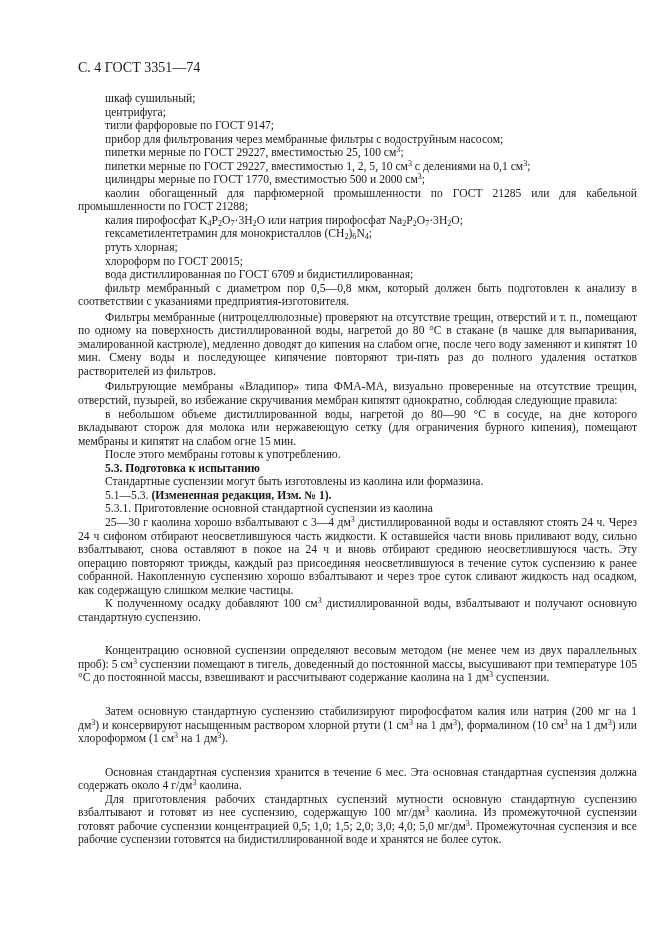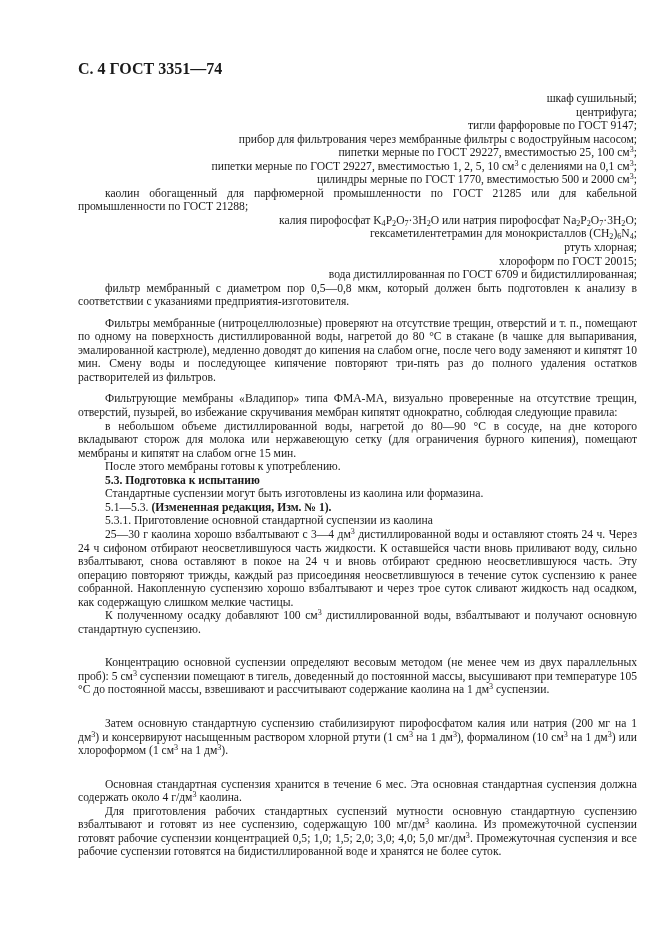--- a/index.html
+++ b/index.html
@@ -3,29 +3,29 @@
 <meta charset="utf-8">
 <style>
   html, body { margin: 0; padding: 0; background: #ffffff; }
   body {
     width: 661px; height: 936px; position: relative; overflow: hidden;
     font-family: "Liberation Serif", "DejaVu Serif", serif;
     color: #1a1a1a;
   }
   .page-header {
     position: absolute; left: 78px; top: 60px;
-    font-weight: bold; font-size: 16px; letter-spacing: 0;
+    font-weight: normal; font-size: 14px; letter-spacing: 0;
   }
   .body-text {
     position: absolute; left: 78px; top: 92px; width: 559px;
     font-size: 11.6px; line-height: 13.55px;
   }
   .body-text p { margin: 0; text-align: justify; text-indent: 27px; }
-  .body-text p.list { text-align: right; }
-  .body-text p.gap { margin-top: 8px; }
+  .body-text p.list { text-align: left; }
+  .body-text p.gap { margin-top: 2px; }
   .body-text p.gap4 { margin-top: 20px; }
   .bold { font-weight: bold; }
   sup { font-size: 0.7em; vertical-align: 0.45em; line-height: 0; }
   sub { font-size: 0.7em; vertical-align: -0.25em; line-height: 0; }
 </style>
 </head>
 <body>
 
 <div class="page-header">С. 4 ГОСТ 3351—74</div>
 

